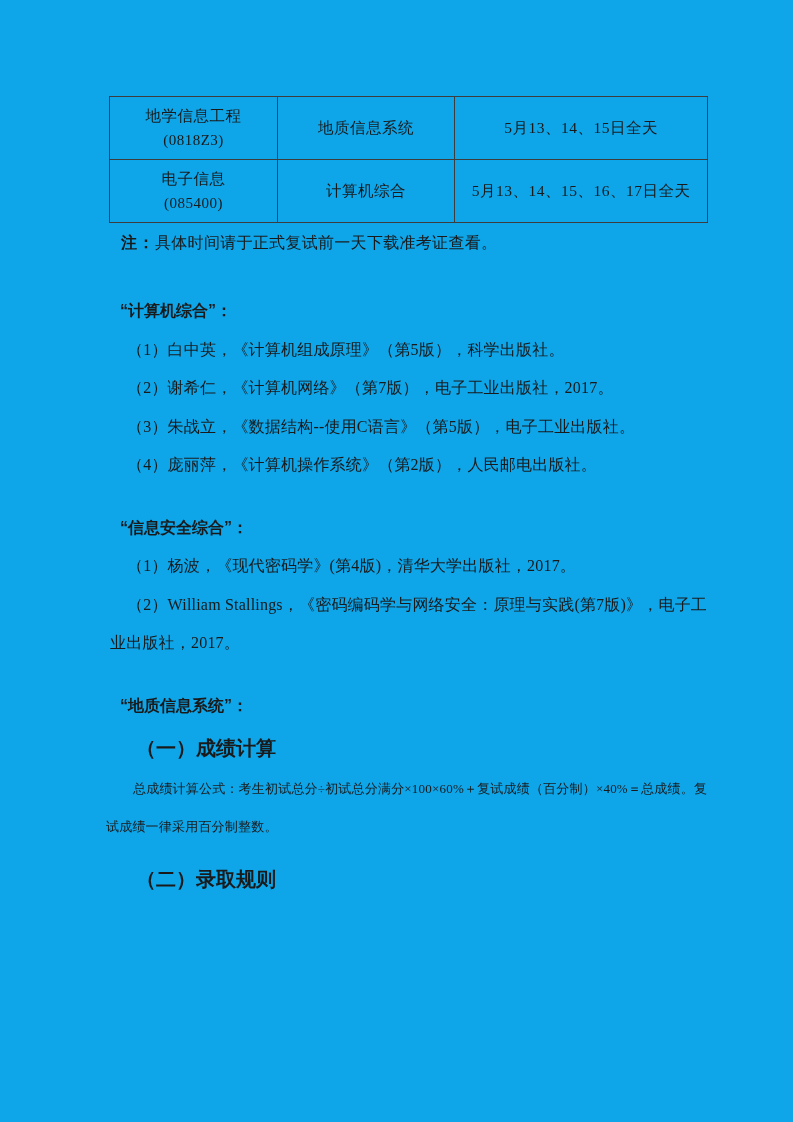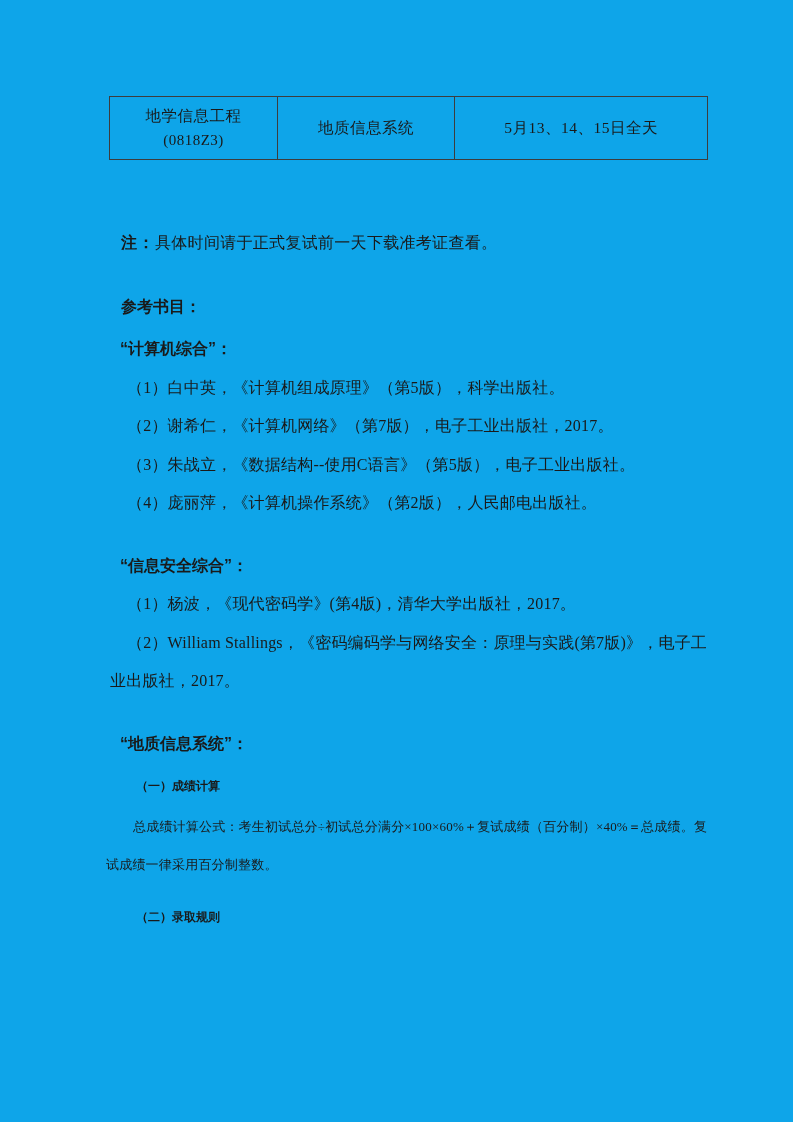--- a/index.html
+++ b/index.html
@@ -91,21 +91,21 @@
     font-family: "Liberation Sans", "DejaVu Sans", sans-serif;
     font-weight: bold;
     font-size: 16.5px;
     line-height: 38.5px;
     margin: 31px 0 0 0;
     text-indent: 29px;
   }
   .rules-sub {
     font-family: "Liberation Sans", "DejaVu Sans", sans-serif;
     font-weight: bold;
-    font-size: 12px;
+    font-size: 20px;
     line-height: 38.5px;
     margin: 0;
     text-indent: 30px;
   }
   .rules-para {
     font-size: 13px;
     line-height: 38.5px;
     margin: 2px 0 0 0;
     text-indent: 27px;
     letter-spacing: 0.2px;
@@ -122,28 +122,35 @@
   <table class="sched-table">
     <tbody>
         <tr>
       <td class="col-program">
         <div class="program-name">地学信息工程</div>
         <div class="program-code">(0818Z3)</div>
       </td>
       <td class="col-subject">地质信息系统</td>
       <td class="col-schedule">5月13、14、15日全天</td>
     </tr>
+    <tr>
+      <td class="col-program">
+        <div class="program-name">电子信息</div>
+        <div class="program-code">(085400)</div>
+      </td>
+      <td class="col-subject">计算机综合</td>
+      <td class="col-schedule">5月13、14、15、16、17日全天</td>
+    </tr>
   </tbody>
     </table>
 
   <div class="content">
 
     <p class="note"><b>注：</b><span>具体时间请于正式复试前一天下载准考证查看。</span></p>
 
-    <p class="refs-heading">参考书目：</p>
 
     <div class="ref-section">
       <p class="ref-title">“计算机综合”：</p>
       <p class="ref-item">（1）白中英，《计算机组成原理》（第5版），科学出版社。</p>
       <p class="ref-item">（2）谢希仁，《计算机网络》（第7版），电子工业出版社，2017。</p>
       <p class="ref-item">（3）朱战立，《数据结构--使用C语言》（第5版），电子工业出版社。</p>
       <p class="ref-item">（4）庞丽萍，《计算机操作系统》（第2版），人民邮电出版社。</p>
     </div>
 
     <div class="ref-section">

